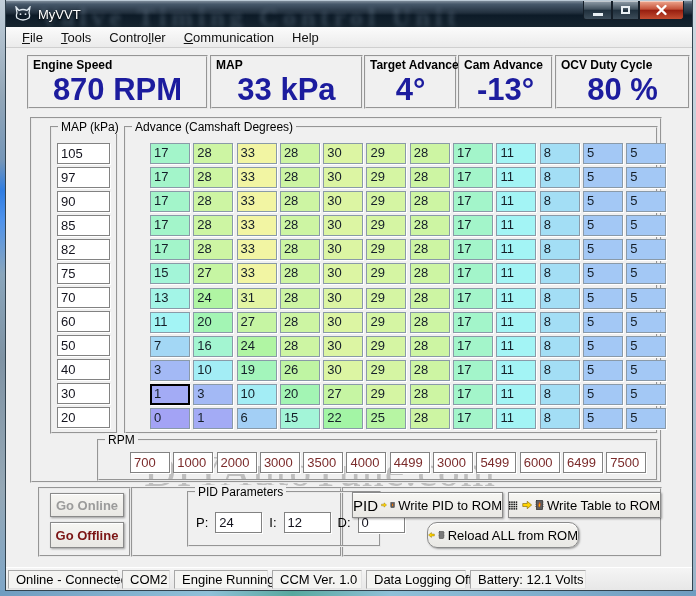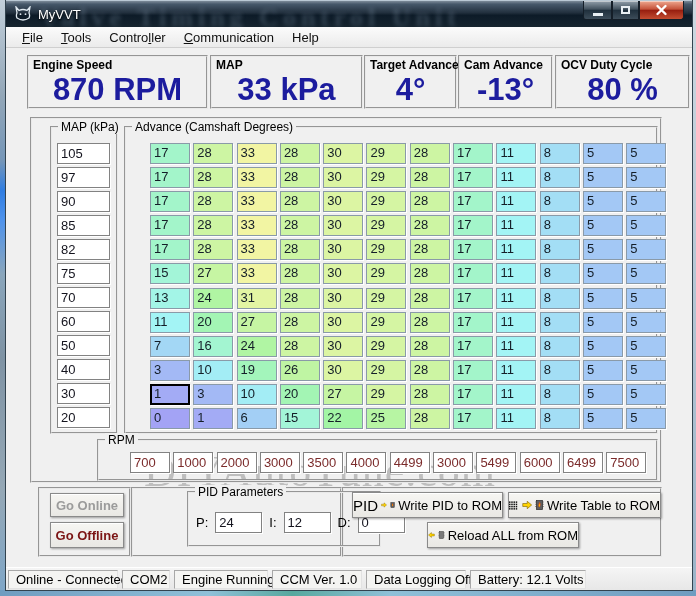--- a/index.html
+++ b/index.html
@@ -73,21 +73,21 @@
     border:1px solid #8a8a8a;box-shadow:1px 1px 2px rgba(0,0,0,.35), inset 0 1px 0 #fff;
     font-size:13px;display:flex;align-items:center;justify-content:center;gap:3px;cursor:default;white-space:nowrap;}
   .btn-go-online{left:44px;top:493px;width:74px;height:24px;font-weight:bold;color:#9b9b9b;}
   .btn-go-offline{left:44px;top:522px;width:74px;height:26px;font-weight:bold;color:#7b1414;}
   .pid-group{left:134px;top:491px;width:194px;height:56px;margin-left:47px;}
   .pid-fields{position:absolute;left:7px;top:19px;display:flex;align-items:center;gap:7px;font-size:13px;color:#000;}
   .pid-input{width:47px;height:21px;background:#fff;border:1px solid #828282;box-shadow:1px 1px 0 #fff;
     box-sizing:border-box;font-size:13px;color:#14141e;padding:2px 0 0 3px;}
   .btn-write-pid{left:346px;top:492px;width:151px;height:26px;}
   .btn-write-table{left:502px;top:492px;width:153px;height:26px;}
-  .btn-reload{left:421px;top:522px;width:152px;height:26px;}
+  .btn-reload{left:421px;top:522px;width:152px;height:26px;border-radius:10px;}
   .badge-pid{font-size:15px;color:#000;}
 
   
   .statusbar{position:absolute;left:0;top:567px;width:686px;height:23px;box-sizing:border-box;
     background:linear-gradient(#f5f5f5,#e7e7e7);border-top:1px solid #fff;
     display:flex;align-items:center;gap:4px;padding-left:2px;font-size:13px;color:#000;}
   .status-panel{height:19px;line-height:17px;padding-left:7px;box-sizing:border-box;white-space:nowrap;
     background:#f4f4f2;border:1px solid #a8a8a8;border-bottom-color:#e2e2e2;border-right-color:#e2e2e2;}
 </style>
 </head>

